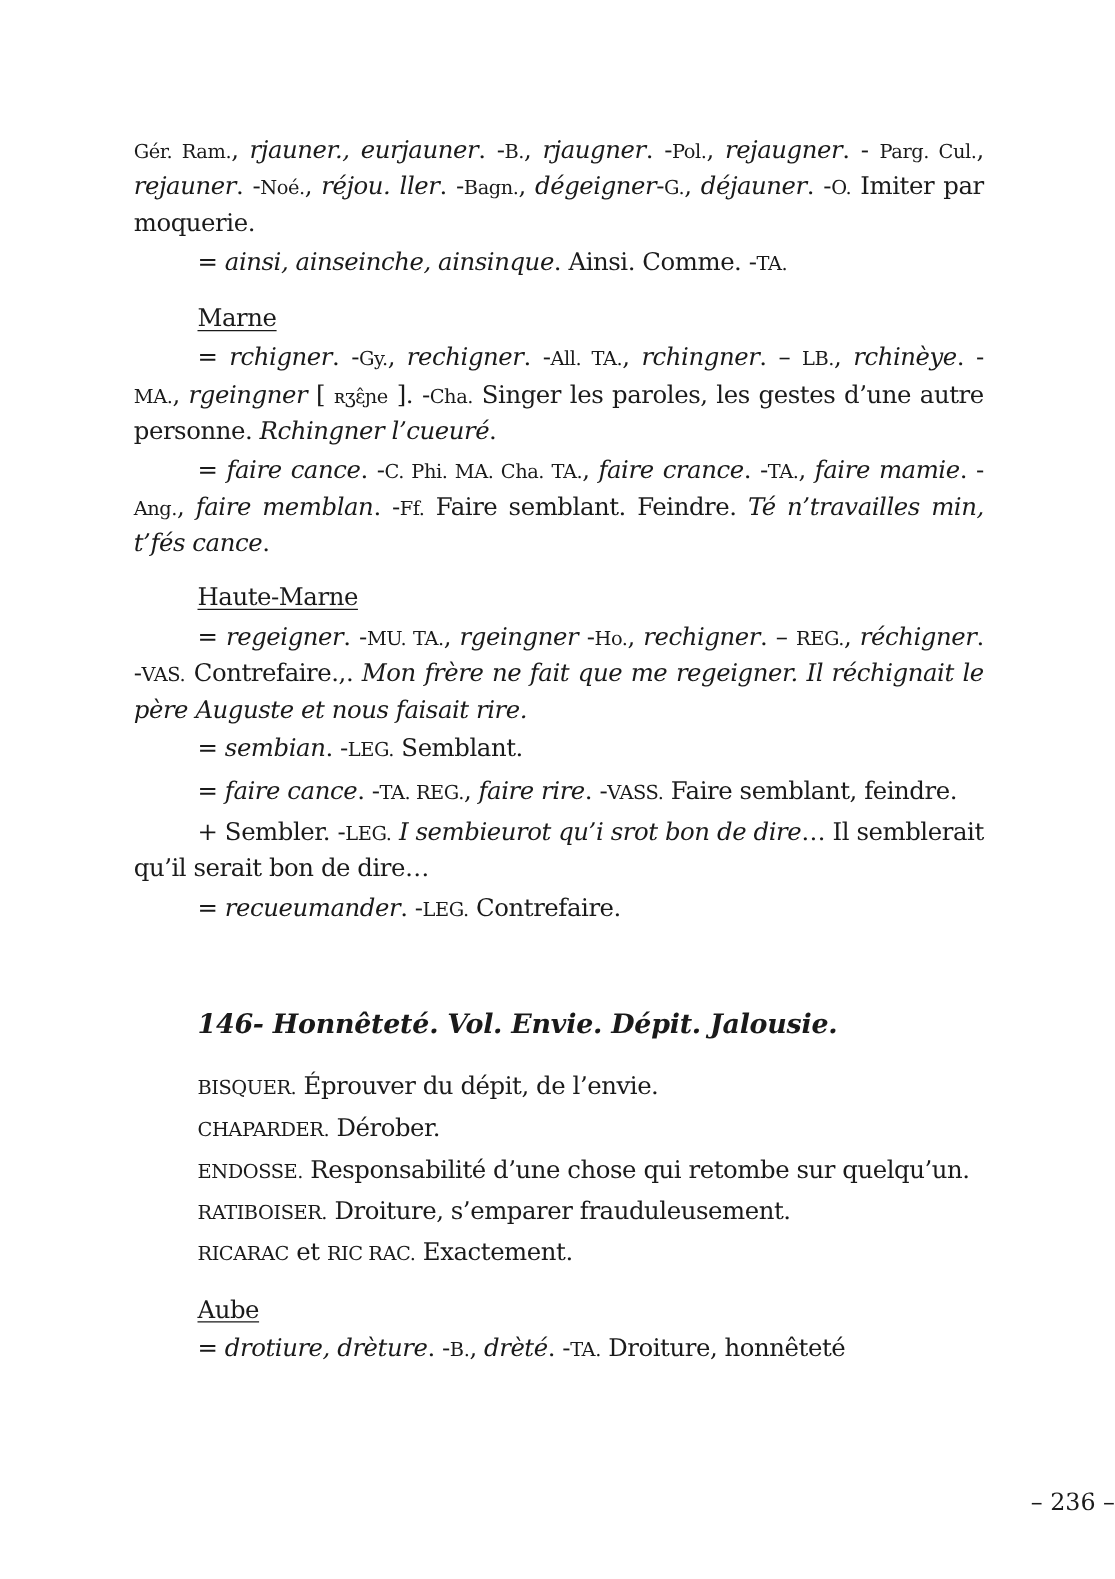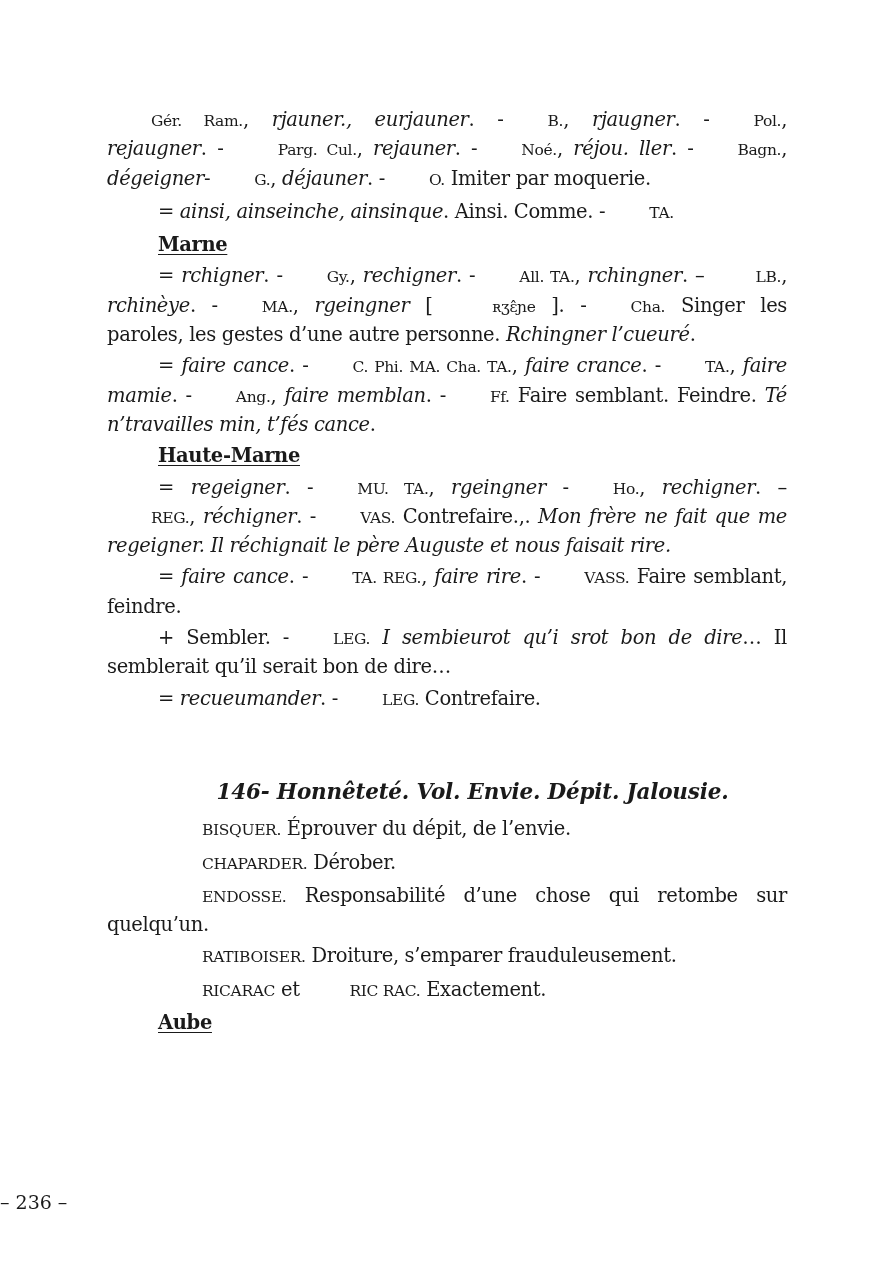--- a/index.html
+++ b/index.html
@@ -5,47 +5,49 @@
   html, body { margin: 0; padding: 0; background: #ffffff; }
   body { width: 892px; height: 1263px; position: relative; overflow: hidden; }
   .page {
     position: absolute; left: 107px; top: 106px; width: 680px;
     font-family: "DejaVu Serif", "Liberation Serif", serif;
     font-size: 19.5px; line-height: 27.3px; color: #1a1a1a;
     letter-spacing: -0.35px;
   }
   p { margin: 0 0 4px 0; text-align: justify; }
   p.ind { text-indent: 51px; }
-  .sc { font-size: 15.5px; margin-left: 44px; }
+  .sc { font-size: 15.5px; }
   i { font-style: italic; }
-  .region { margin: 4px 0 4px 51px; text-decoration: underline; text-underline-offset: 3px; font-weight: bold; }
+  .region { margin: 16px 0 4px 51px; text-decoration: underline; text-underline-offset: 3px; }
   .heading {
-    margin: 64px 0 10px 51px; font-weight: bold; font-style: italic;
-    font-size: 21.5px; letter-spacing: -0.2px; text-align: center;
+    margin: 64px 0 22px 51px; font-weight: bold; font-style: italic;
+    font-size: 21.5px; letter-spacing: -0.2px;
   }
   .pagenum {
-    position: absolute; top: 1191px; left: 0; width: 892px; text-align: left;
+    position: absolute; top: 1191px; left: 0; width: 892px; text-align: right;
     font-family: "DejaVu Serif", "Liberation Serif", serif; font-size: 19px; color: #1a1a1a;
   }
 </style>
 </head>
 <body>
 
 <div class="page" id="page">
     <p><span class="sc">Gér. Ram.</span><span>, </span><i>rjauner., eurjauner</i><span>. -</span><span class="sc">B.</span><span>, </span><i>rjaugner</i><span>. -</span><span class="sc">Pol.</span><span>, </span><i>rejaugner</i><span>. - </span><span class="sc">Parg. Cul.</span><span>, </span><i>rejauner</i><span>. -</span><span class="sc">Noé.</span><span>, </span><i>réjou. ller</i><span>. -</span><span class="sc">Bagn.</span><span>, </span><i>dégeigner</i><span>-</span><span class="sc">G.</span><span>, </span><i>déjauner</i><span>. -</span><span class="sc">O.</span><span> Imiter par moquerie.</span></p>
     <p class="ind"><span>= </span><i>ainsi, ainseinche, ainsinque</i><span>. Ainsi. Comme. -</span><span class="sc">TA.</span></p>
     <div class="region">Marne</div>
     <p class="ind"><span>= </span><i>rchigner</i><span>. -</span><span class="sc">Gy.</span><span>, </span><i>rechigner</i><span>. -</span><span class="sc">All. TA.</span><span>, </span><i>rchingner</i><span>. – </span><span class="sc">LB.</span><span>, </span><i>rchinèye</i><span>. -</span><span class="sc">MA.</span><span>, </span><i>rgeingner</i><span> [ </span><span class="sc">ʀʒɛ̂ɲe</span><span> ]. -</span><span class="sc">Cha.</span><span> Singer les paroles, les gestes d’une autre personne. </span><i>Rchingner l’cueuré</i><span>.</span></p>
     <p class="ind"><span>= </span><i>faire cance</i><span>. -</span><span class="sc">C. Phi. MA. Cha. TA.</span><span>, </span><i>faire crance</i><span>. -</span><span class="sc">TA.</span><span>, </span><i>faire mamie</i><span>. -</span><span class="sc">Ang.</span><span>, </span><i>faire memblan</i><span>. -</span><span class="sc">Ff.</span><span> Faire semblant. Feindre. </span><i>Té n’travailles min, t’fés cance</i><span>.</span></p>
     <div class="region">Haute-Marne</div>
     <p class="ind"><span>= </span><i>regeigner</i><span>. -</span><span class="sc">MU. TA.</span><span>, </span><i>rgeingner</i><span> -</span><span class="sc">Ho.</span><span>, </span><i>rechigner</i><span>. – </span><span class="sc">REG.</span><span>, </span><i>réchigner</i><span>. -</span><span class="sc">VAS.</span><span> Contrefaire.,. </span><i>Mon frère ne fait que me regeigner. Il réchignait le père Auguste et nous faisait rire.</i></p>
+    <p class="ind"><span>= </span><i>sembian</i><span>. -</span><span class="sc">LEG.</span><span> Semblant.</span></p>
     <p class="ind"><span>= </span><i>faire cance</i><span>. -</span><span class="sc">TA. REG.</span><span>, </span><i>faire rire</i><span>. -</span><span class="sc">VASS.</span><span> Faire semblant, feindre.</span></p>
     <p class="ind"><span>+ Sembler. -</span><span class="sc">LEG.</span><span> </span><i>I sembieurot qu’i srot bon de dire</i><span>… Il semblerait qu’il serait bon de dire…</span></p>
     <p class="ind"><span>= </span><i>recueumander</i><span>. -</span><span class="sc">LEG.</span><span> Contrefaire.</span></p>
     <div class="heading">146- Honnêteté. Vol. Envie. Dépit. Jalousie.</div>
     <p class="ind"><span class="sc">BISQUER.</span><span> Éprouver du dépit, de l’envie.</span></p>
     <p class="ind"><span class="sc">CHAPARDER.</span><span> Dérober.</span></p>
     <p class="ind"><span class="sc">ENDOSSE.</span><span> Responsabilité d’une chose qui retombe sur quelqu’un.</span></p>
     <p class="ind"><span class="sc">RATIBOISER.</span><span> Droiture, s’emparer frauduleusement.</span></p>
     <p class="ind"><span class="sc">RICARAC</span><span> et </span><span class="sc">RIC RAC.</span><span> Exactement.</span></p>
     <div class="region">Aube</div>
+    <p class="ind"><span>= </span><i>drotiure, drèture</i><span>. -</span><span class="sc">B.</span><span>, </span><i>drèté</i><span>. -</span><span class="sc">TA.</span><span> Droiture, honnêteté</span></p>
   </div>
 <div class="pagenum">– 236 –</div>
 
 </body></html>

